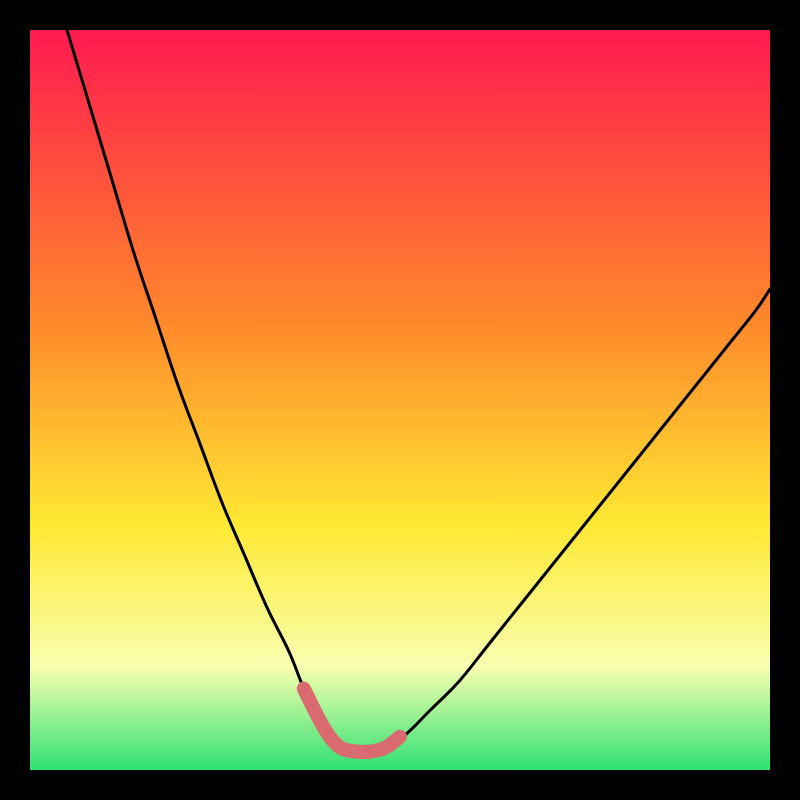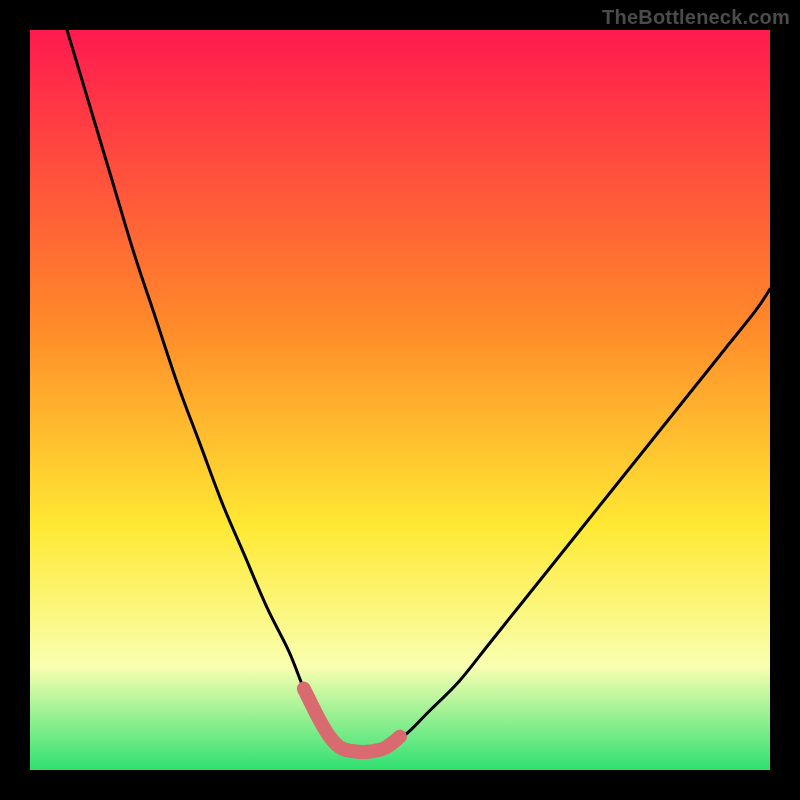--- a/index.html
+++ b/index.html
@@ -49,14 +49,13 @@
 <body>
 
 <div class="frame">
   <div class="plot" id="plot" style="background: linear-gradient(rgb(255, 26, 79) 0%, rgb(255, 138, 42) 40%, rgb(255, 233, 51) 67%, rgb(249, 255, 176) 86%, rgb(47, 224, 114) 100%);"></div>
 
   <svg class="curve" viewBox="0 0 740 740" preserveAspectRatio="none">
     <path id="main-curve" fill="none" stroke="#000000" stroke-width="3" stroke-linejoin="round" stroke-linecap="round" d="M 37.00 0.00 C 41.00 13.32, 51.21 47.36, 59.20 74.00 C 67.19 100.64, 73.41 121.36, 81.40 148.00 C 89.39 174.64, 95.61 196.69, 103.60 222.00 C 111.59 247.31, 117.81 264.62, 125.80 288.60 C 133.79 312.58, 140.01 332.56, 148.00 355.20 C 155.99 377.84, 162.21 393.09, 170.20 414.40 C 178.19 435.71, 184.41 453.62, 192.40 473.60 C 200.39 493.58, 206.61 506.75, 214.60 525.40 C 222.59 544.05, 228.81 559.88, 236.80 577.20 C 244.79 594.52, 252.34 606.95, 259.00 621.60 C 265.66 636.25, 268.47 646.61, 273.80 658.60 C 279.13 670.59, 283.94 679.54, 288.60 688.20 C 293.26 696.86, 295.70 701.37, 299.70 706.70 C 303.70 712.03, 306.14 715.14, 310.80 717.80 C 315.46 720.46, 320.27 720.83, 325.60 721.50 C 330.93 722.17, 335.07 722.17, 340.40 721.50 C 345.73 720.83, 348.54 721.13, 355.20 717.80 C 361.86 714.47, 369.41 709.66, 377.40 703.00 C 385.39 696.34, 390.28 690.12, 399.60 680.80 C 408.92 671.48, 418.54 663.19, 429.20 651.20 C 439.86 639.21, 448.14 627.52, 458.80 614.20 C 469.46 600.88, 477.74 590.52, 488.40 577.20 C 499.06 563.88, 507.34 553.52, 518.00 540.20 C 528.66 526.88, 536.94 516.52, 547.60 503.20 C 558.26 489.88, 566.54 479.52, 577.20 466.20 C 587.86 452.88, 596.14 442.52, 606.80 429.20 C 617.46 415.88, 625.74 405.52, 636.40 392.20 C 647.06 378.88, 655.34 368.52, 666.00 355.20 C 676.66 341.88, 684.94 331.52, 695.60 318.20 C 706.26 304.88, 717.21 291.86, 725.20 281.20 C 733.19 270.54, 737.34 263.00, 740.00 259.00"></path>
     <path id="highlight-curve" fill="none" stroke="#d96a6f" stroke-width="14" stroke-linecap="round" stroke-linejoin="round" d="M 273.80 658.60 C 276.46 663.93, 283.94 679.54, 288.60 688.20 C 293.26 696.86, 295.70 701.37, 299.70 706.70 C 303.70 712.03, 306.14 715.14, 310.80 717.80 C 315.46 720.46, 320.27 720.83, 325.60 721.50 C 330.93 722.17, 335.07 722.17, 340.40 721.50 C 345.73 720.83, 349.87 720.46, 355.20 717.80 C 360.53 715.14, 367.34 708.70, 370.00 706.70"></path>
   </svg>
 
-  <div class="watermark">TheBottleneck.com</div>
 </div>
 
 </body></html>

